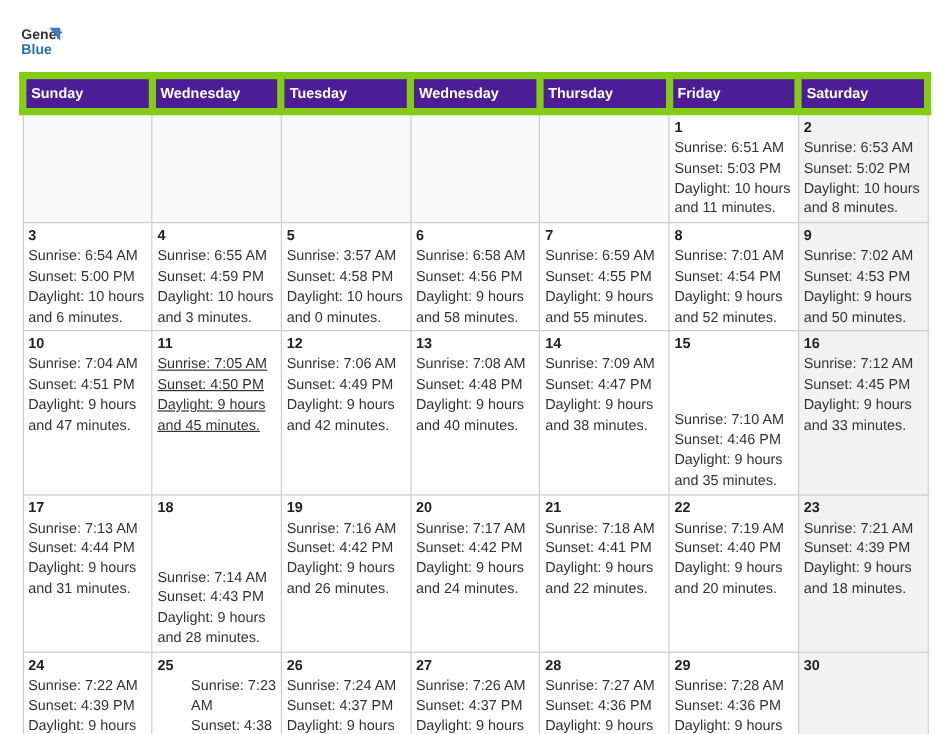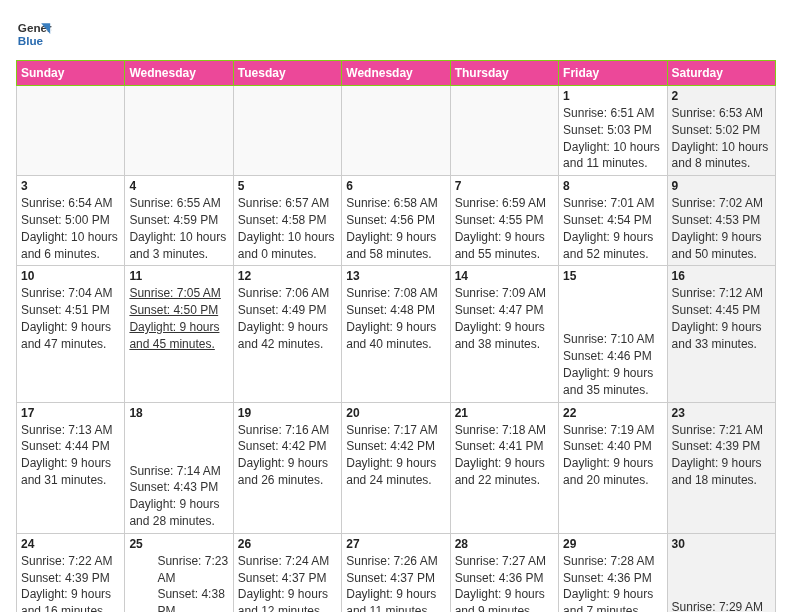--- a/index.html
+++ b/index.html
@@ -36,27 +36,27 @@
     .location-title {
       font-size: 15px;
       color: #555;
     }
     table {
       width: 100%;
       border-collapse: collapse;
       table-layout: fixed;
     }
     th {
-      background-color: #ec4899;
+      background-color: #4c1d95;
       color: #fff;
       font-size: 12px;
       font-weight: bold;
       padding: 5px 4px;
       text-align: left;
-      border: 1px solid #84cc16;
+      border: 6px solid #84cc16;
     }
     td {
       vertical-align: top;
       border: 1px solid #ccc;
       padding: 3px 4px;
       font-size: 10px;
       color: #333;
       height: 88px;
       background: #fff;
     }
@@ -140,21 +140,21 @@
         </td>
         <td>
           <span class="day-number">4</span>
           <div class="day-info" style="white-space: pre-line;">Sunrise: 6:55 AM
 Sunset: 4:59 PM
 Daylight: 10 hours
 and 3 minutes.</div>
         </td>
         <td>
           <span class="day-number">5</span>
-          <div class="day-info" style="white-space: pre-line;">Sunrise: 6:57 AM
+          <div class="day-info" style="white-space: pre-line;">Sunrise: 3:57 AM
 Sunset: 4:58 PM
 Daylight: 10 hours
 and 0 minutes.</div>
         </td>
         <td>
           <span class="day-number">6</span>
           <div class="day-info" style="white-space: pre-line;">Sunrise: 6:58 AM
 Sunset: 4:56 PM
 Daylight: 9 hours
 and 58 minutes.</div>

